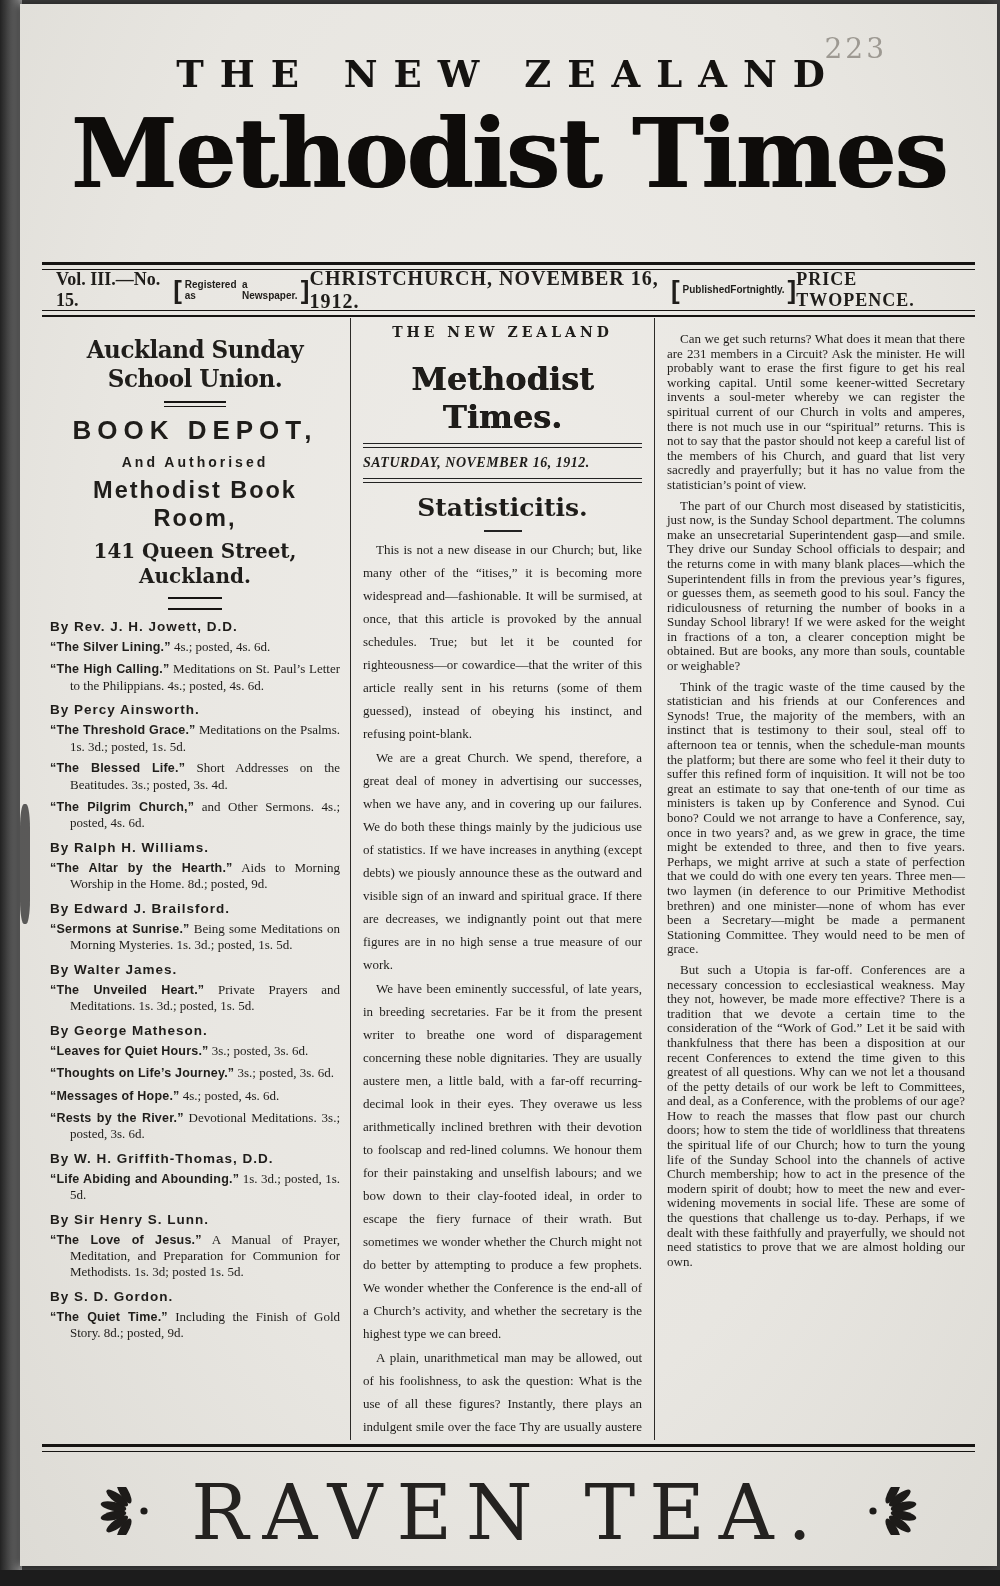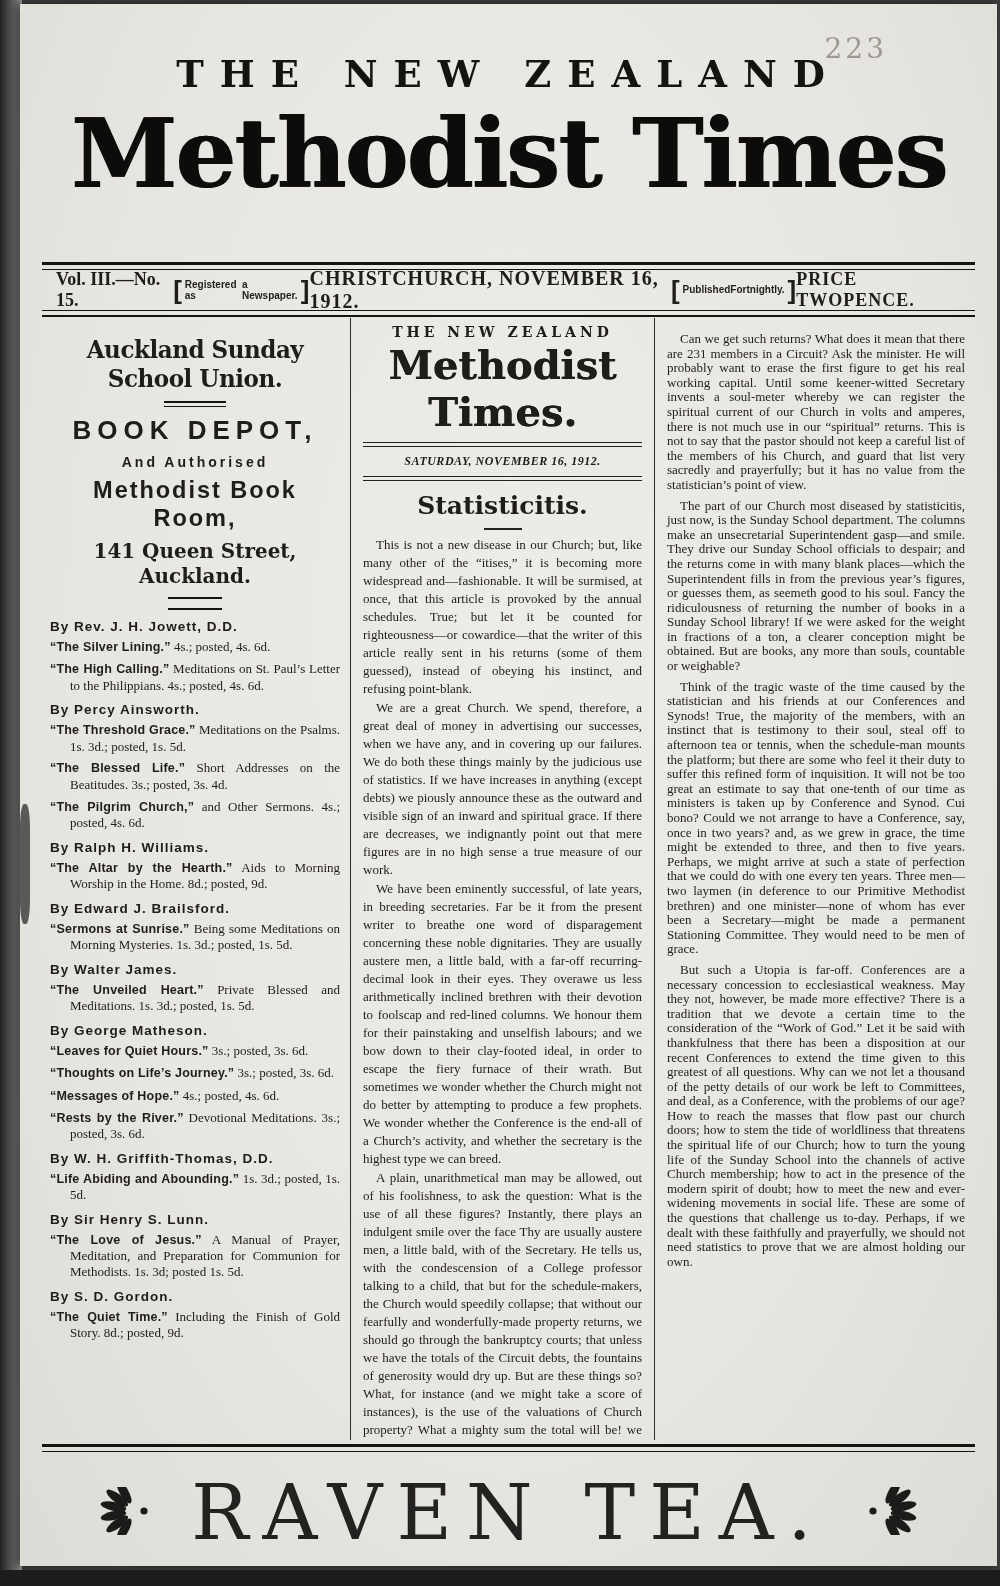--- a/index.html
+++ b/index.html
@@ -63,28 +63,28 @@
        letter-spacing:1.5px;text-align:center;line-height:1.5;margin-top:2px;}
   .author-head{font-family:"Liberation Sans", sans-serif;font-weight:bold;font-size:13.5px;
        letter-spacing:1px;margin:9px 0 5px;}
   .book{font-size:13px;line-height:1.22;text-align:justify;padding-left:20px;text-indent:-20px;
        margin:0 0 6px;}
   .book-title{font-family:"Liberation Sans", sans-serif;font-weight:bold;font-size:12.5px;letter-spacing:.2px;}
 
   
   .paper-kicker{font-family:"DejaVu Serif", serif;font-weight:bold;font-size:14px;
        letter-spacing:4px;text-align:center;}
-  .paper-title{font-family:"DejaVu Serif", serif;font-weight:bold;font-size:40px;
-       text-align:center;margin-top:1px;text-shadow:.5px 0 0 #111;}
+  .paper-title{font-family:"DejaVu Serif", serif;font-weight:bold;font-size:32px;
+       text-align:center;margin-top:20px;text-shadow:.5px 0 0 #111;}
   .tdrule{border-top:1px solid #222;border-bottom:1px solid #222;height:3px;margin:7px 0;}
-  .issue-date{font-style:italic;font-weight:bold;font-size:12px;text-align:center;letter-spacing:.5px;}
+  .issue-date{font-style:italic;font-weight:bold;font-size:14px;letter-spacing:.5px;}
   .headline{font-family:"DejaVu Serif", serif;font-weight:bold;font-size:25px;text-align:center;margin-top:10px;}
   .head-rule{width:38px;margin:8px auto 6px;border-top:2px solid #222;}
 
-  .body-text p{font-size:13px;line-height:18px;text-align:justify;margin:0 0 1px;text-indent:13px;}
+  .body-text p{font-size:13px;line-height:23px;text-align:justify;margin:0 0 1px;text-indent:13px;}
   .col-right .body-text p{margin-bottom:6px;line-height:14.6px;}
 
   
   .footer-rule{position:absolute;top:1440px;left:22px;right:22px;height:4px;
        border-top:3px solid #161412;border-bottom:1px solid #161412;}
   .tea-banner{position:absolute;top:1452px;left:22px;right:22px;height:110px;
        display:flex;align-items:center;justify-content:center;gap:38px;}
   .tea-text{font-family:"DejaVu Serif", serif;font-size:76px;letter-spacing:14px;
        color:#242220;transform:scaleY(1.02);}
   .ornament{width:54px;height:48px;}
@@ -155,21 +155,21 @@
       <div>
         <div class="author-head">By Ralph H. Williams.</div>
         <p class="book"><span class="book-title">“The Altar by the Hearth.”</span> <span>Aids to Morning Worship in the Home.  8d.; posted, 9d.</span></p>
       </div>
       <div>
         <div class="author-head">By Edward J. Brailsford.</div>
         <p class="book"><span class="book-title">“Sermons at Sunrise.”</span> <span>Being some Meditations on Morning Mysteries.  1s. 3d.; posted, 1s. 5d.</span></p>
       </div>
       <div>
         <div class="author-head">By Walter James.</div>
-        <p class="book"><span class="book-title">“The Unveiled Heart.”</span> <span>Private Blessed and Meditations.  1s. 3d.; posted, 1s. 5d.</span></p>
+        <p class="book"><span class="book-title">“The Unveiled Heart.”</span> <span>Private Prayers and Meditations.  1s. 3d.; posted, 1s. 5d.</span></p>
       </div>
       <div>
         <div class="author-head">By George Matheson.</div>
         <p class="book"><span class="book-title">“Leaves for Quiet Hours.”</span> <span>3s.; posted, 3s. 6d.</span></p>
         <p class="book"><span class="book-title">“Thoughts on Life’s Journey.”</span> <span>3s.; posted, 3s. 6d.</span></p>
         <p class="book"><span class="book-title">“Messages of Hope.”</span> <span>4s.; posted, 4s. 6d.</span></p>
         <p class="book"><span class="book-title">“Rests by the River.”</span> <span>Devotional Meditations.  3s.; posted, 3s. 6d.</span></p>
       </div>
       <div>
         <div class="author-head">By W. H. Griffith-Thomas, D.D.</div>

